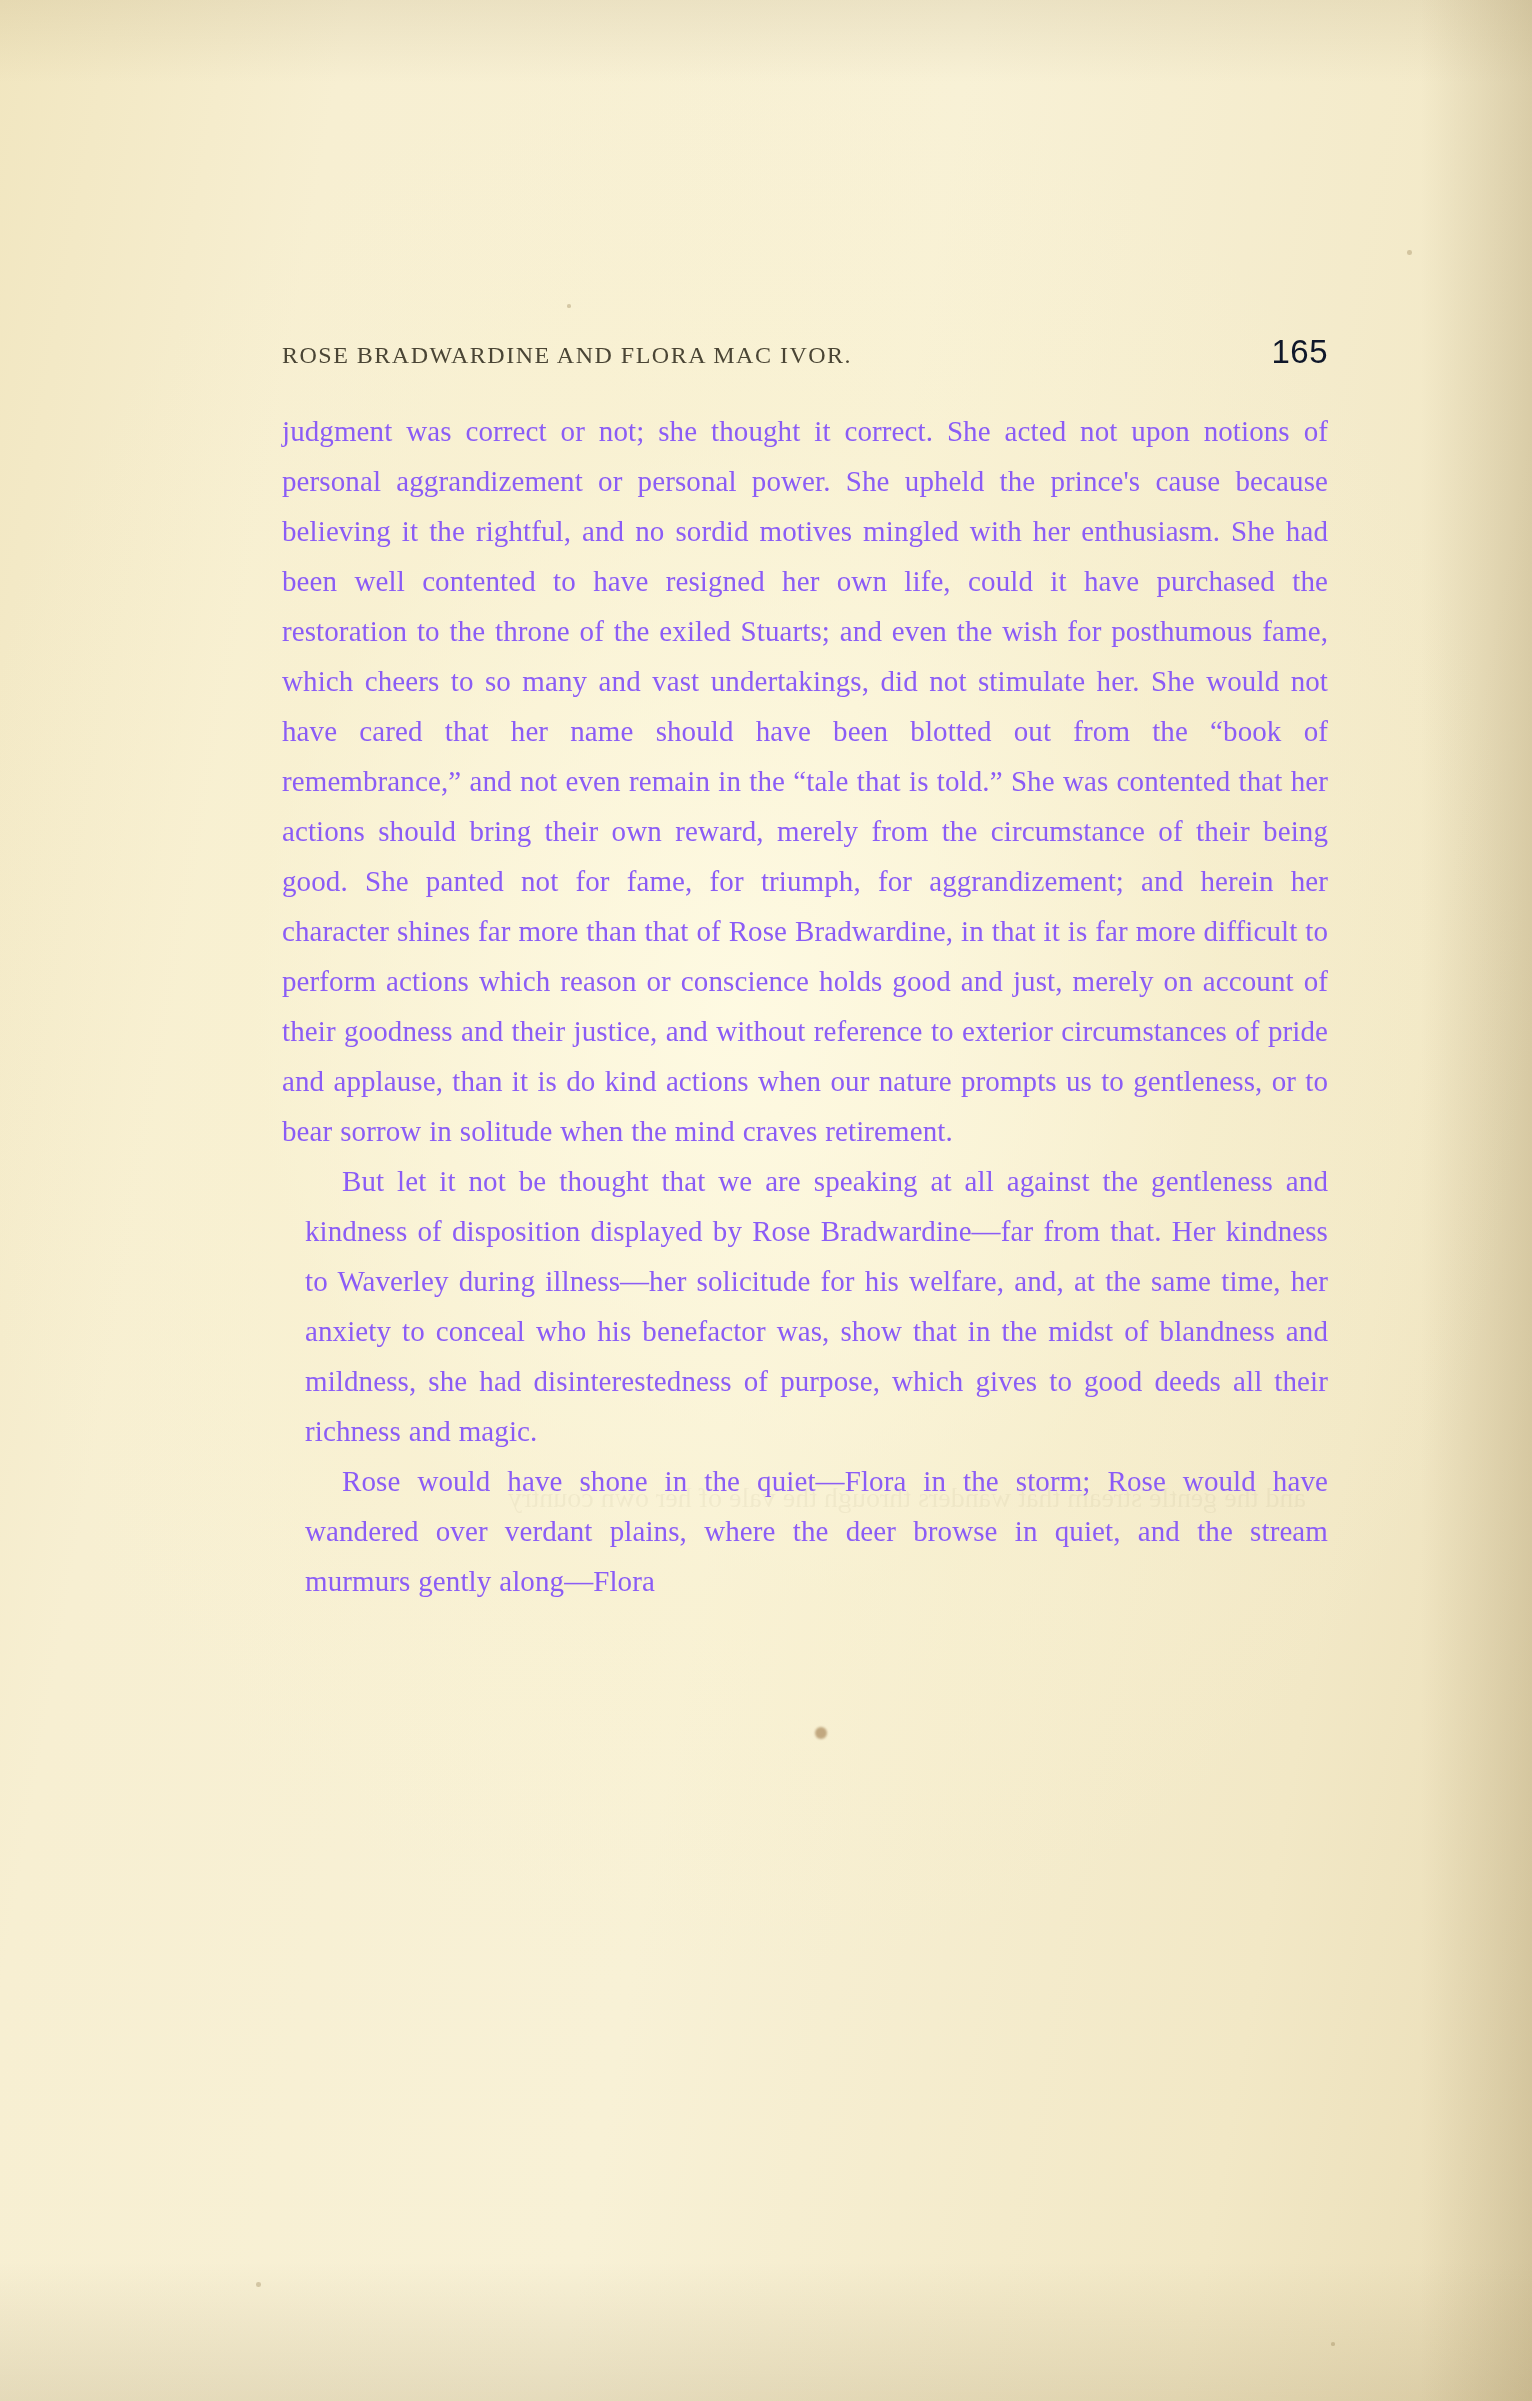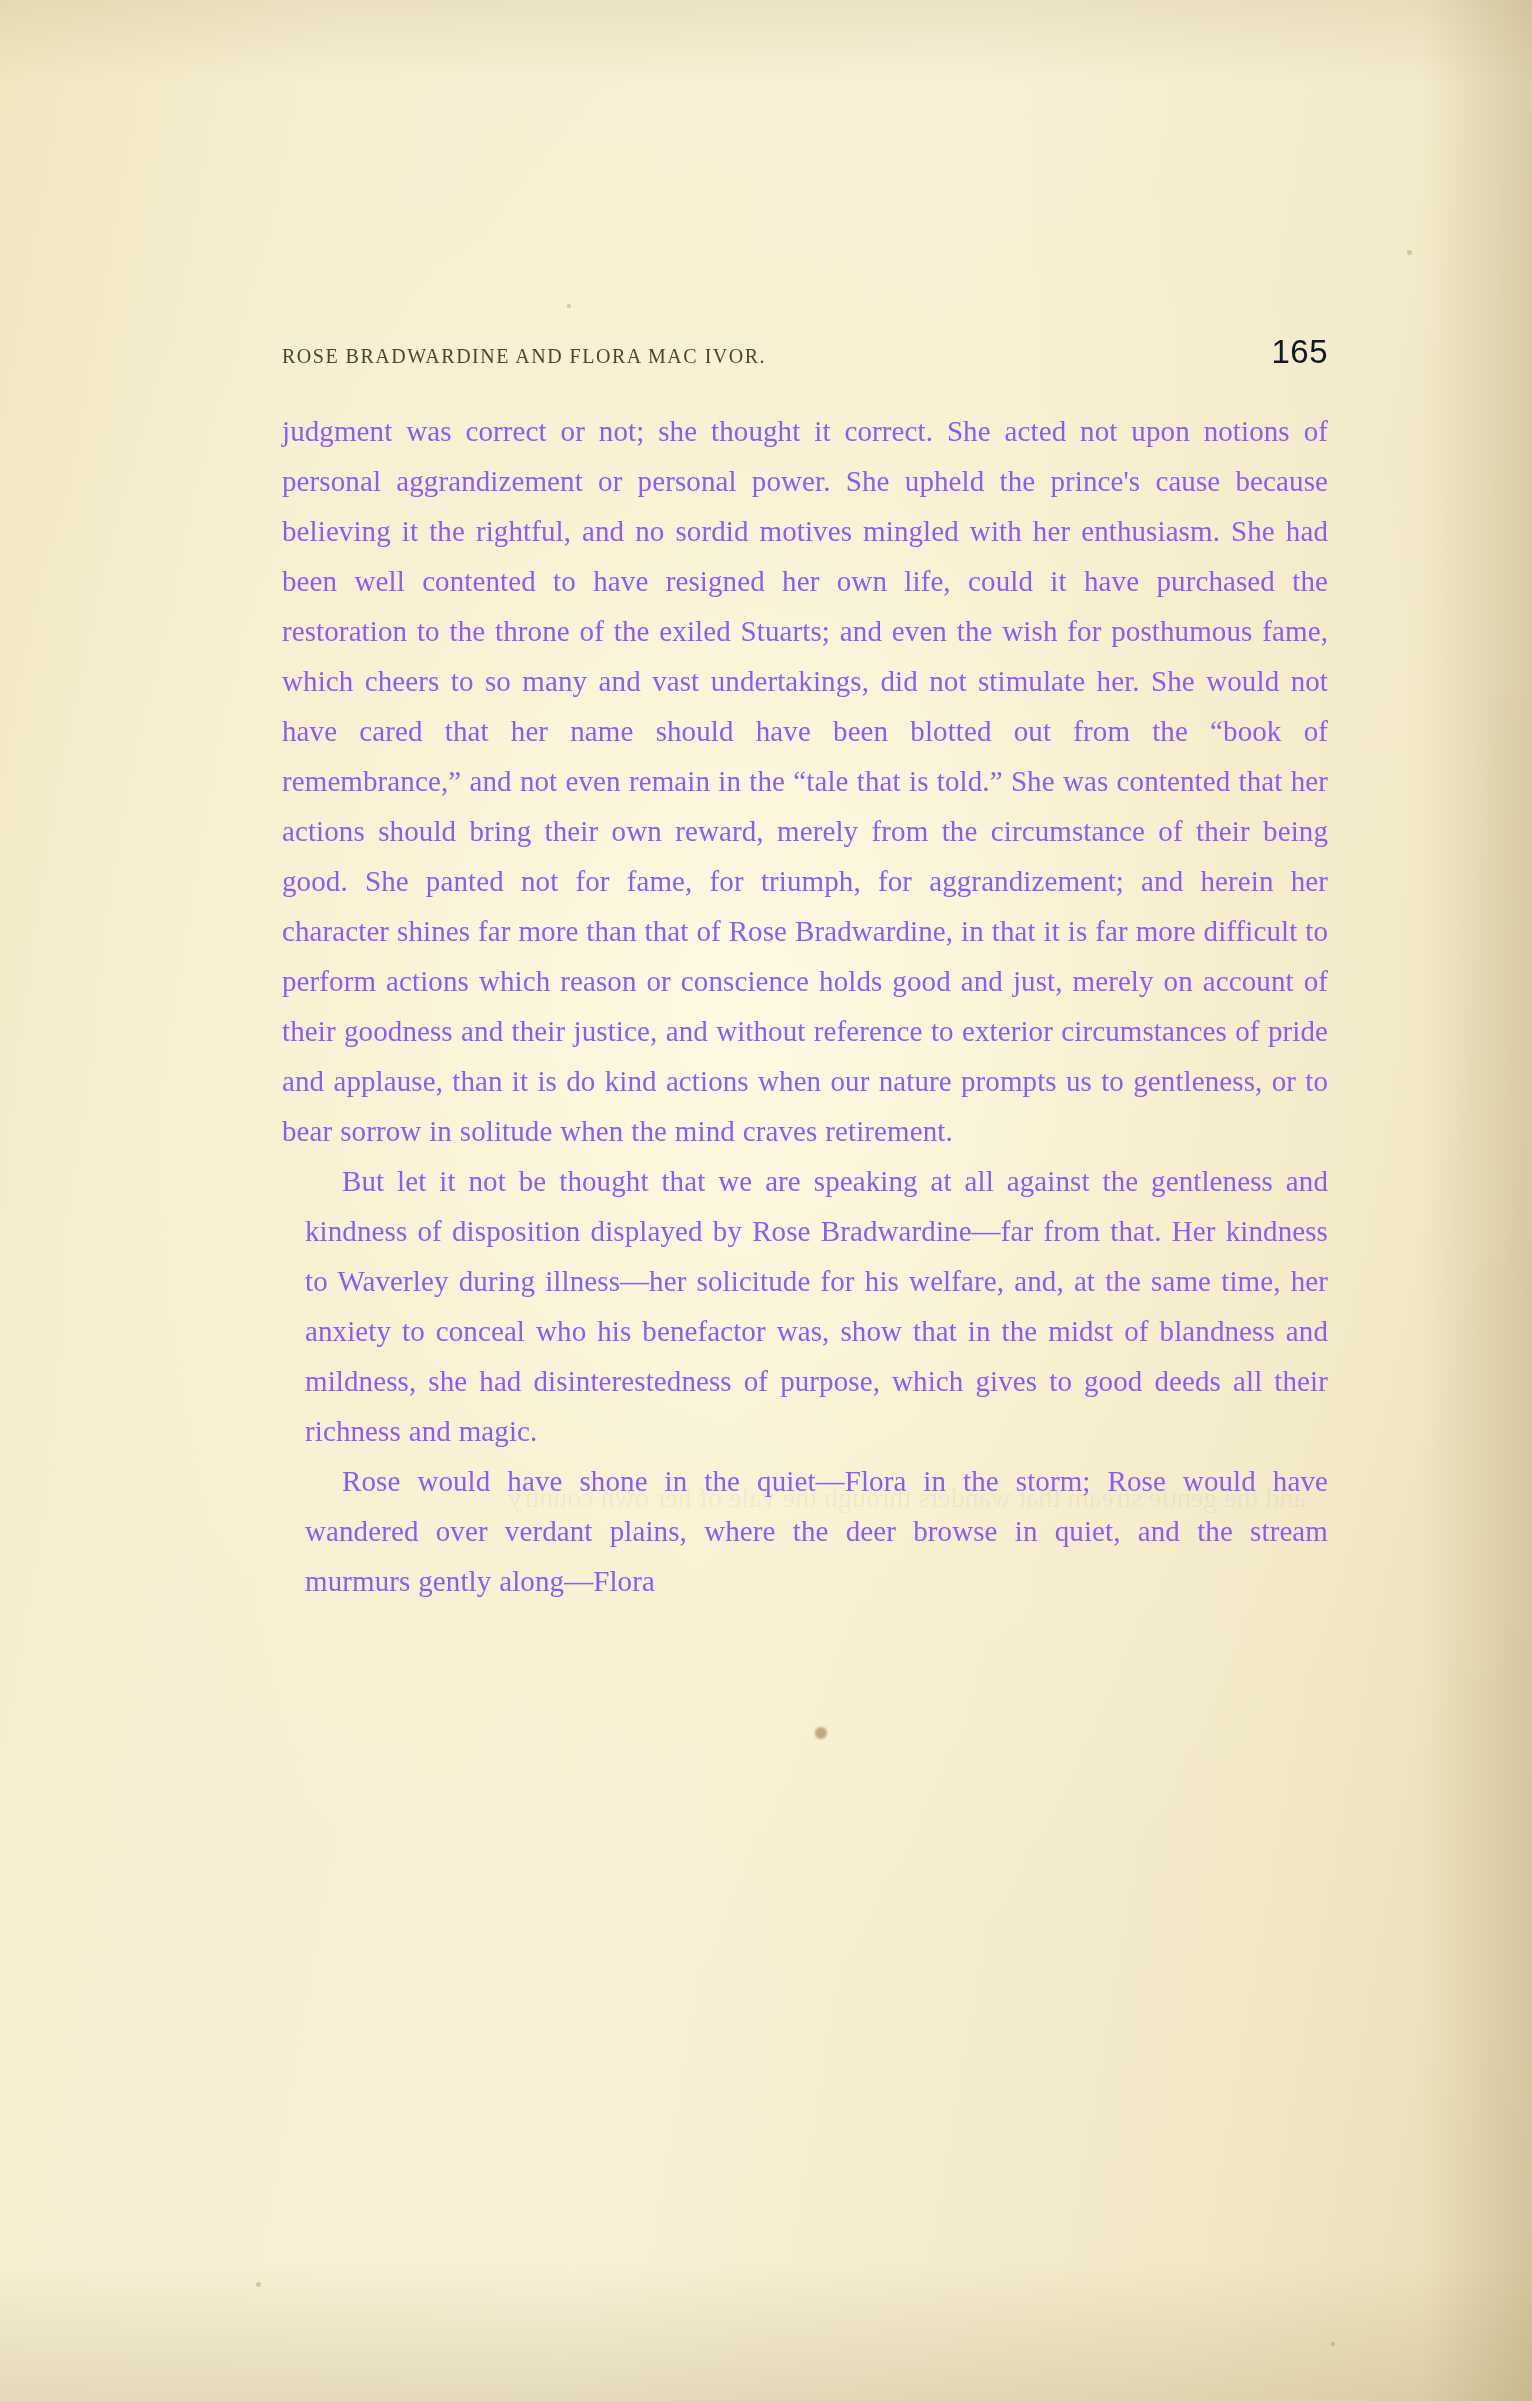--- a/index.html
+++ b/index.html
@@ -56,21 +56,21 @@
 
   .running-head {
     display: flex;
     align-items: baseline;
     justify-content: space-between;
     margin-bottom: 35px;
   }
   .running-title {
     font-variant: small-caps;
     letter-spacing: 1.5px;
-    font-size: 20px;
+    font-size: 24px;
     color: #4a4535;
     white-space: nowrap;
     text-transform: uppercase;
     font-stretch: normal;
   }
   .page-number {
     font-size: 33px;
     color: #0f172a;
     letter-spacing: 0.5px;
     font-family: Liberation Sans, sans-serif;

